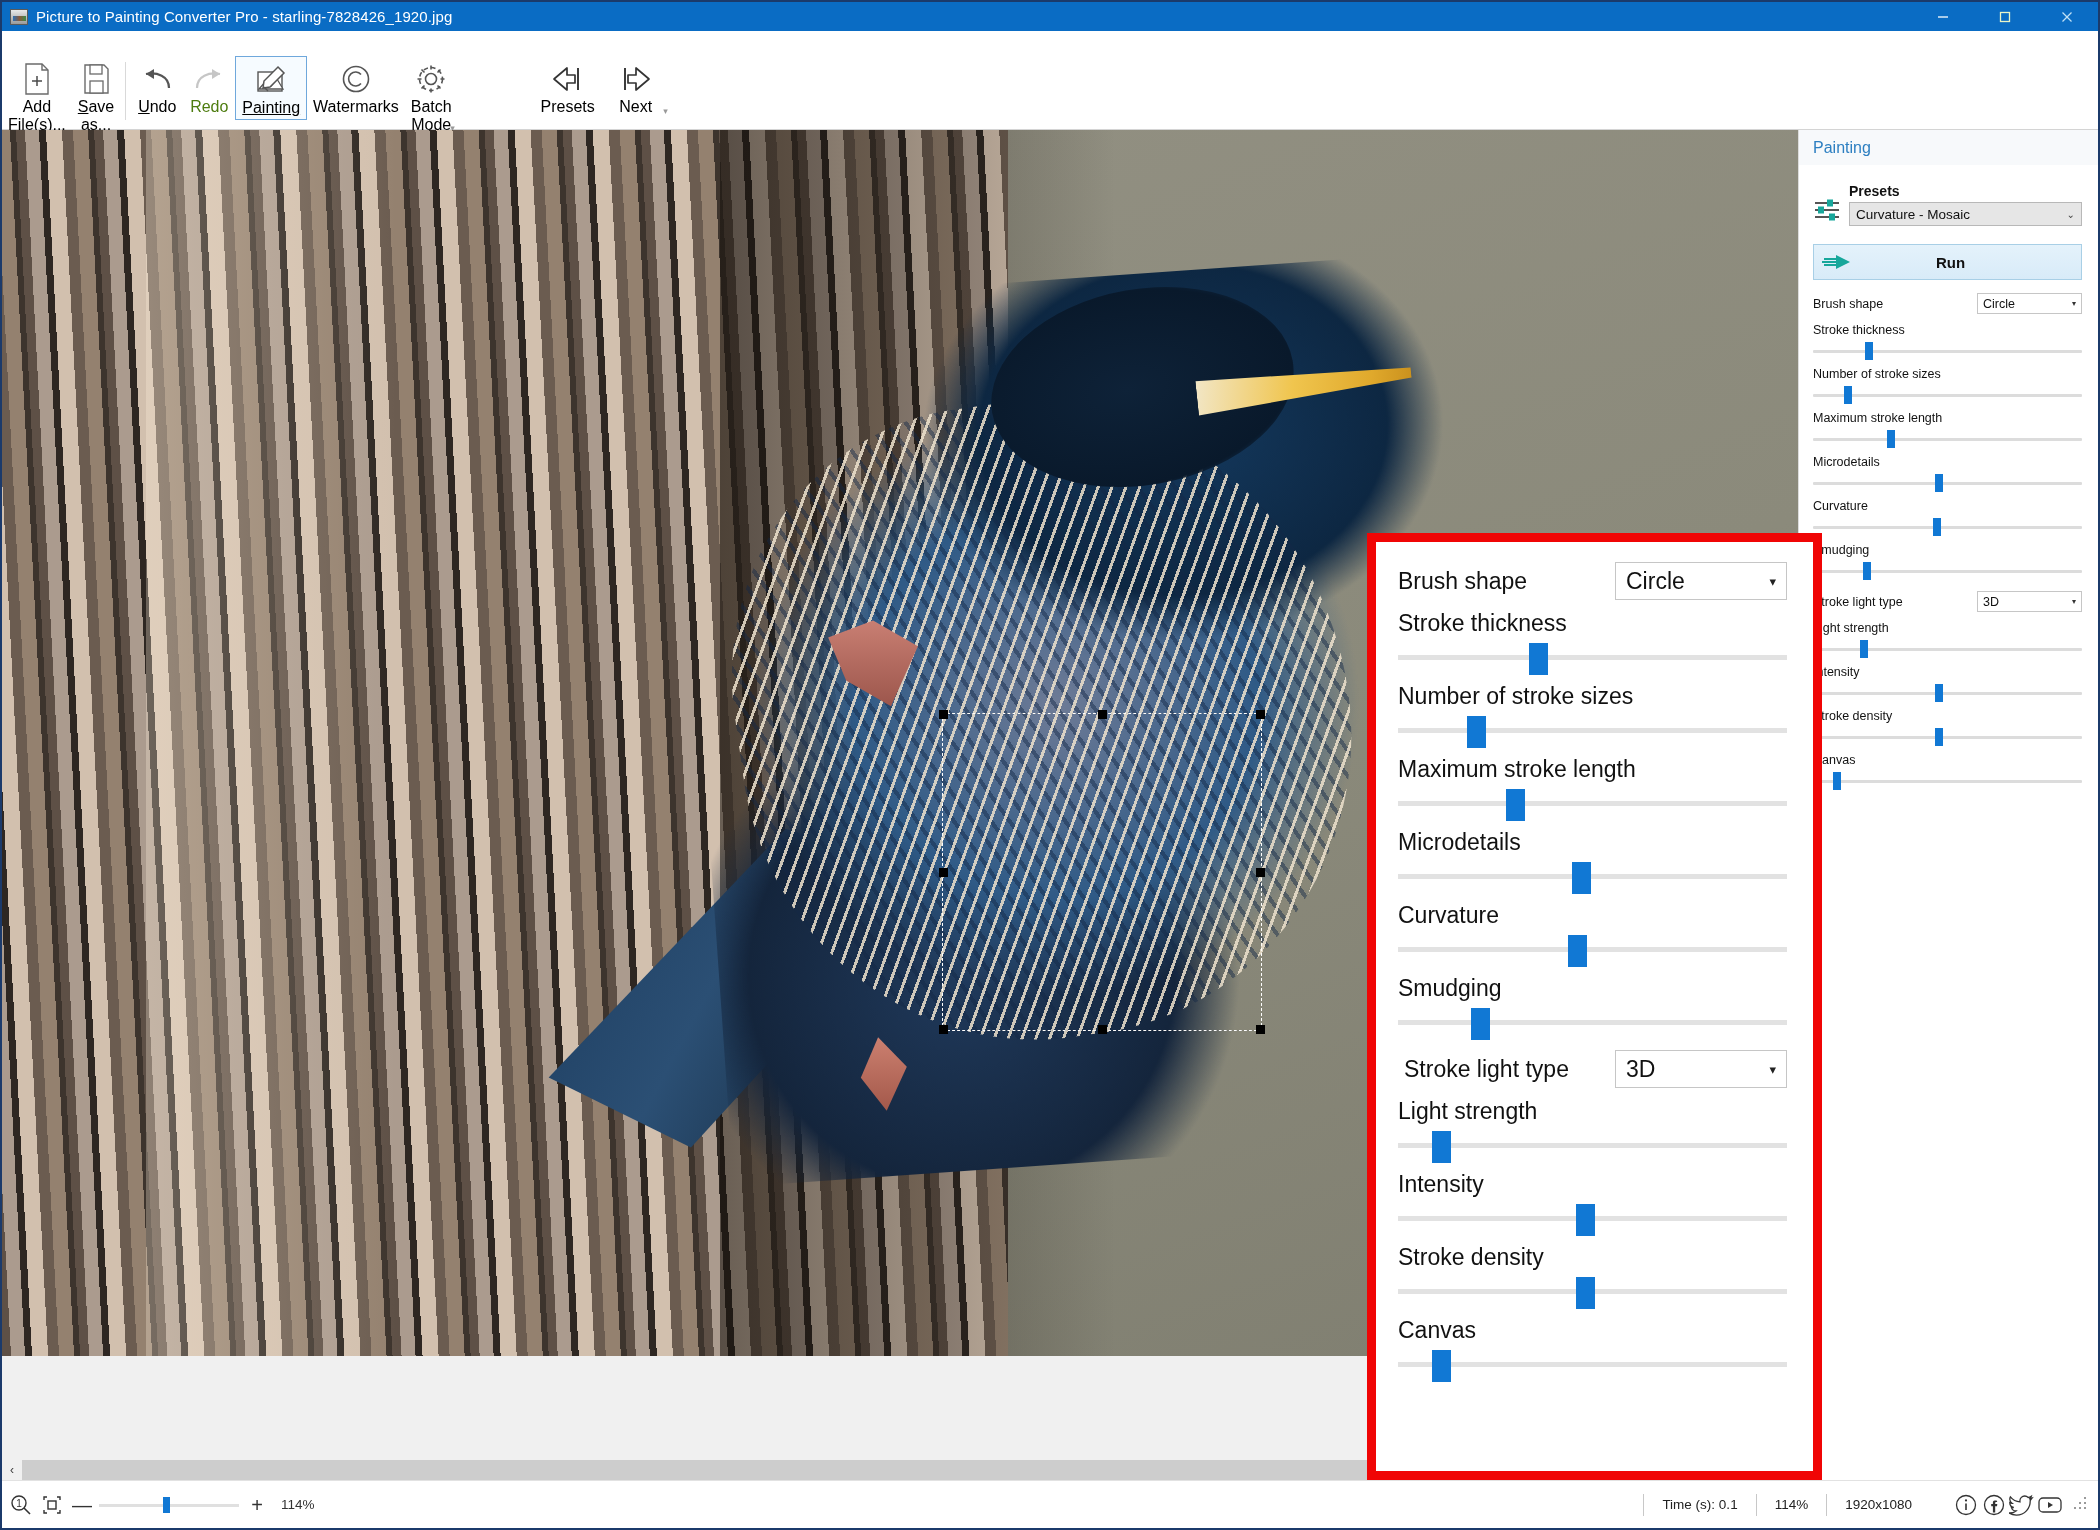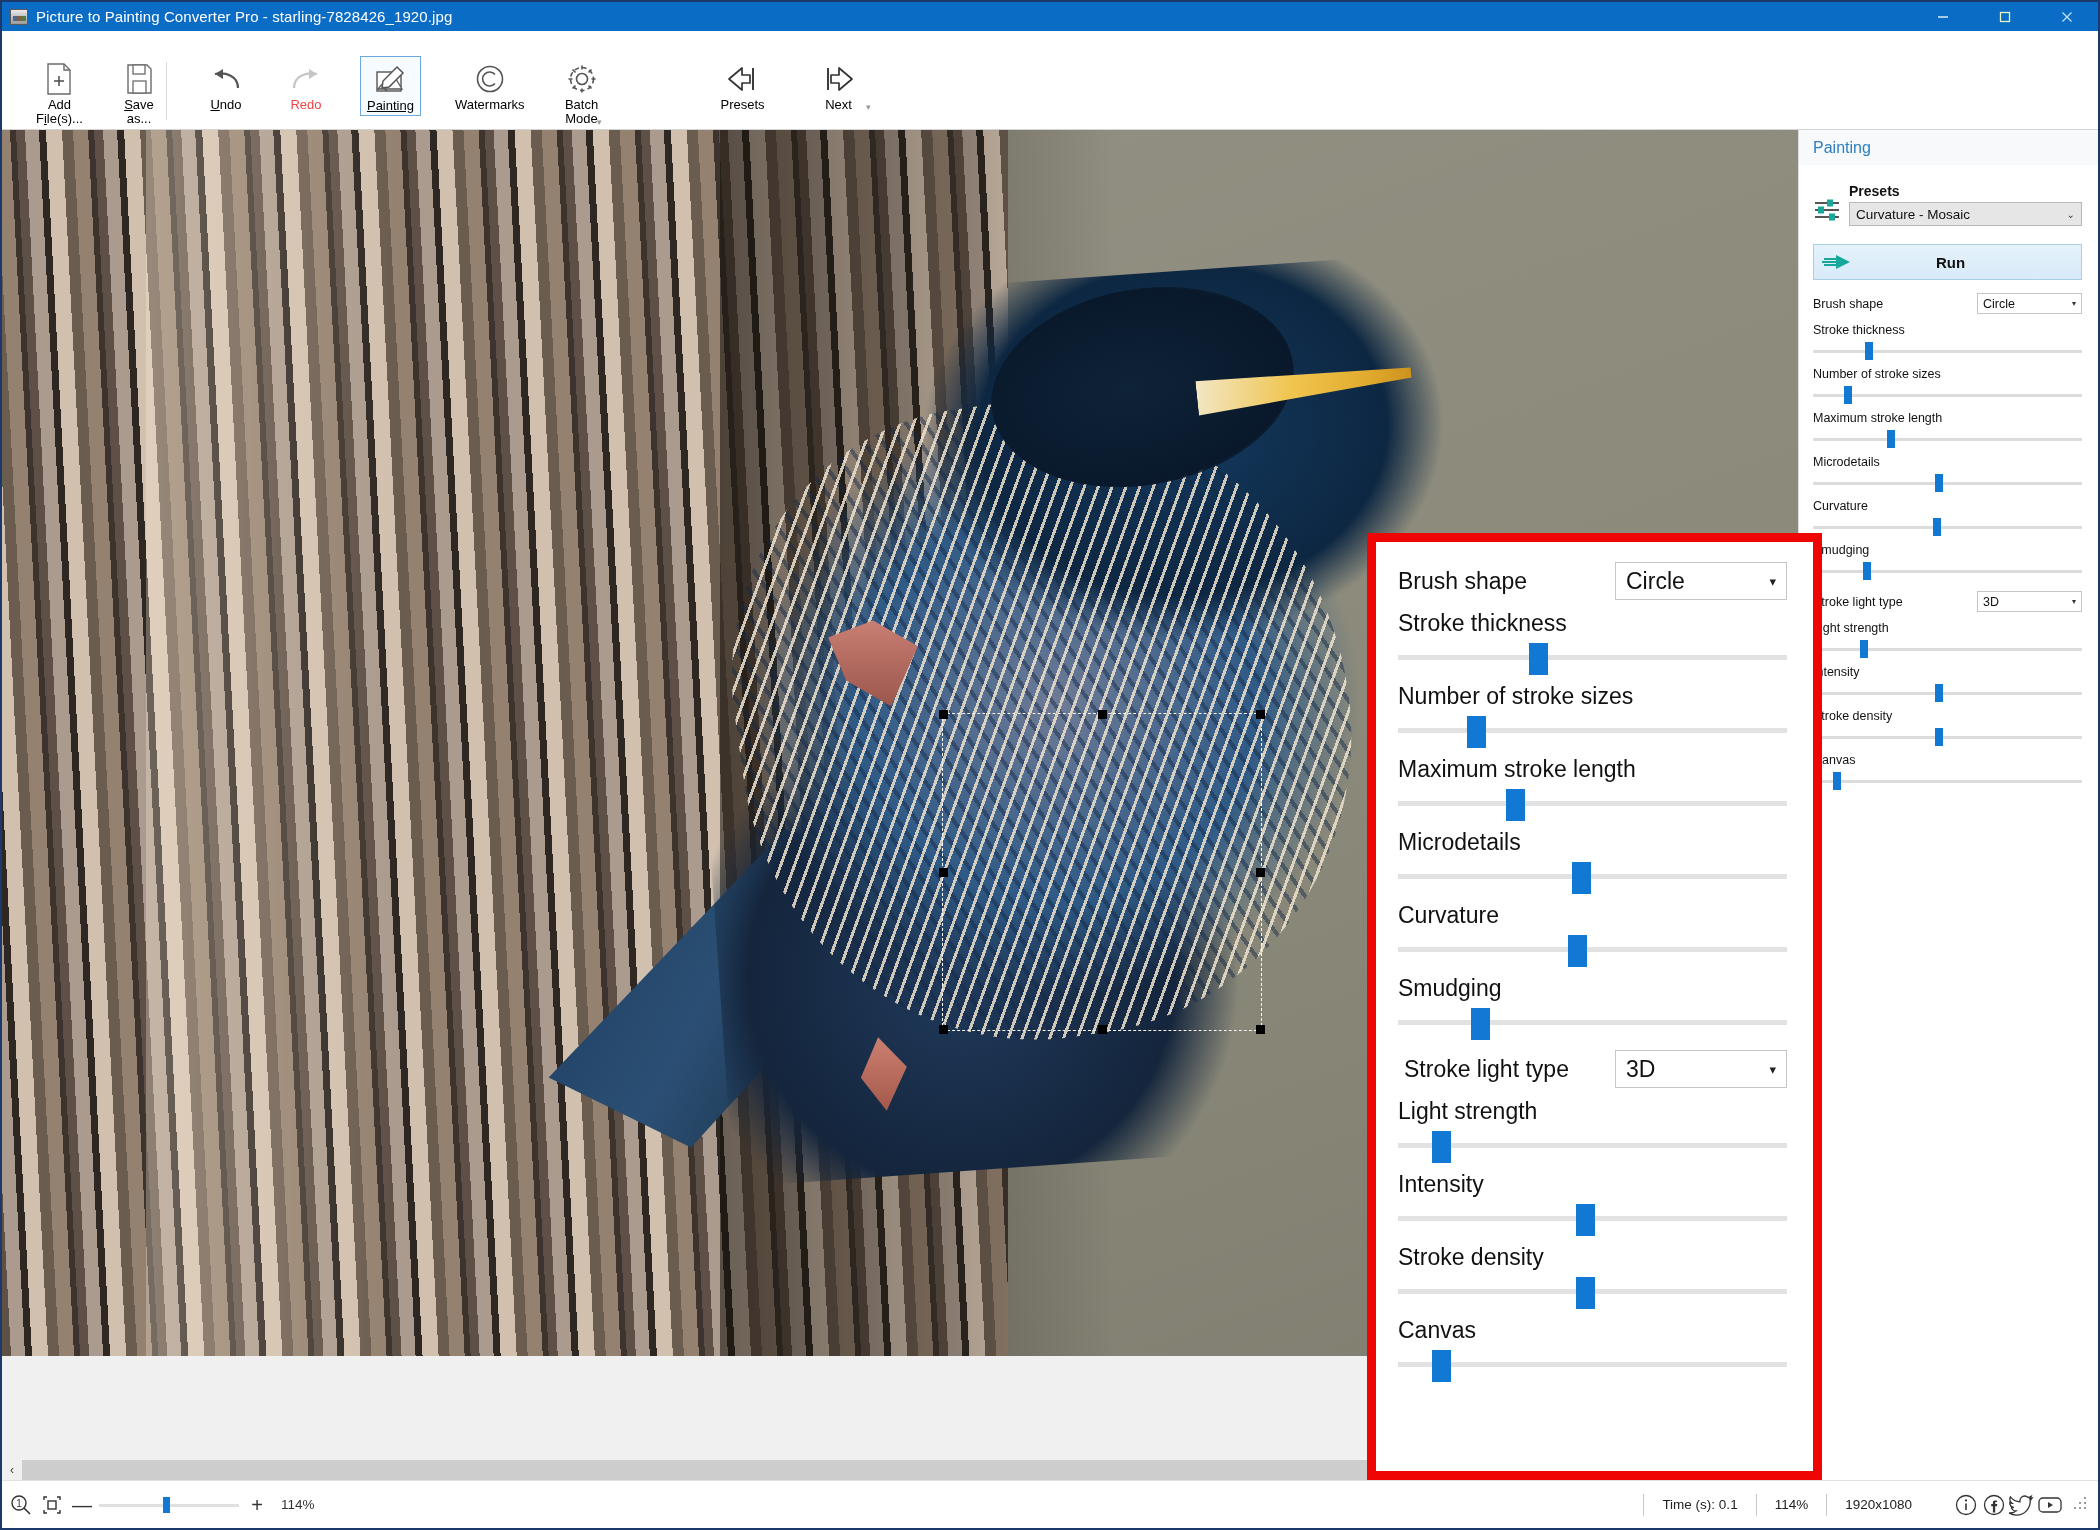--- a/index.html
+++ b/index.html
@@ -70,30 +70,29 @@
   }
   .tb-group { display: flex; align-items: flex-start; position: relative; }
   .tb-sep {
     width: 1px; height: 58px; background: #d9d9d9; margin: 6px 5px 0 5px;
     flex: none;
   }
   .tb-btn {
     display: flex; flex-direction: column; align-items: center;
     justify-content: flex-start;
     min-width: 44px; padding: 4px 6px 2px 6px;
-    font-size: 13px; color: #000;
+    font-size: 16px; color: #000;
     line-height: 1.1;
     text-align: center;
-    margin-left: 28px;
   }
   .tb-btn.selected {
     border: 1px solid #6fa8dc;
     background: #f6fbff;
   }
-  .tb-btn.disabled { color: #ef4444; }
+  .tb-btn.disabled { color: #4d7c0f; }
   .tb-ico { height: 38px; display: flex; align-items: center; justify-content: center; }
   .tb-lbl { white-space: pre-line; }
   .tb-lbl u { text-decoration: underline; }
   .tb-expander {
     position: absolute; bottom: 2px; right: 3px;
     font-size: 9px; color: #999;
   }
 
   
   .workspace {

